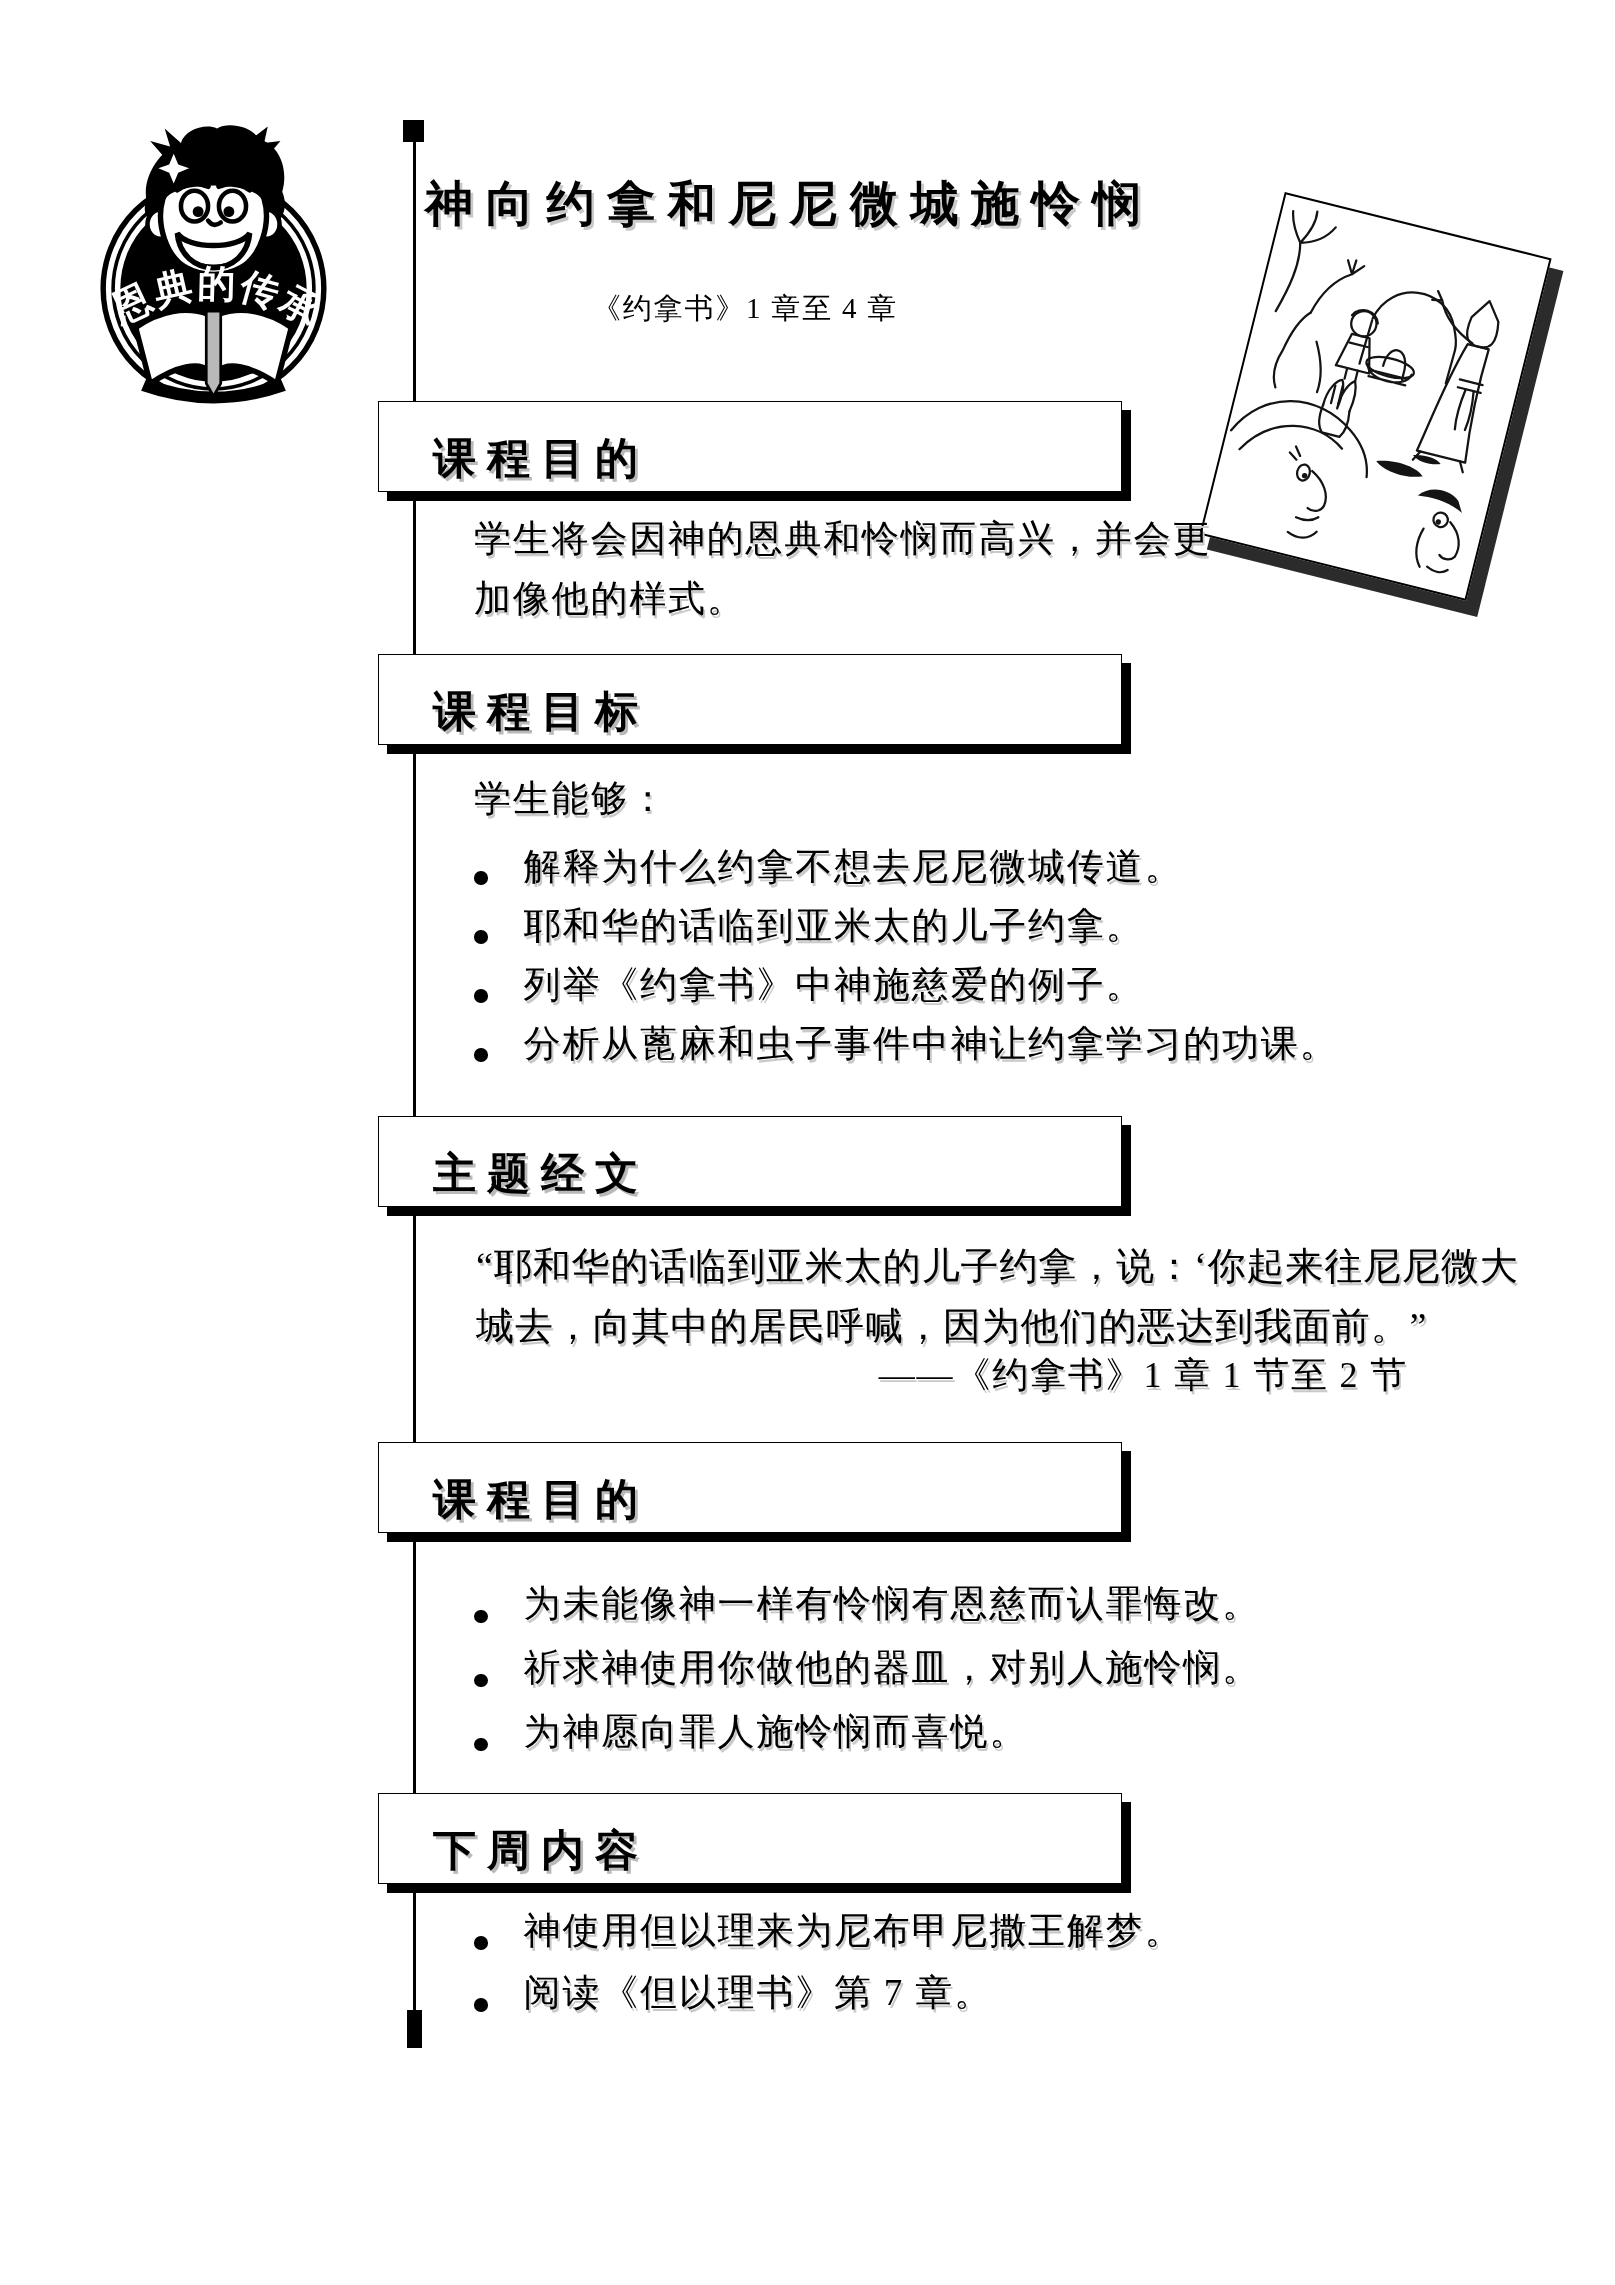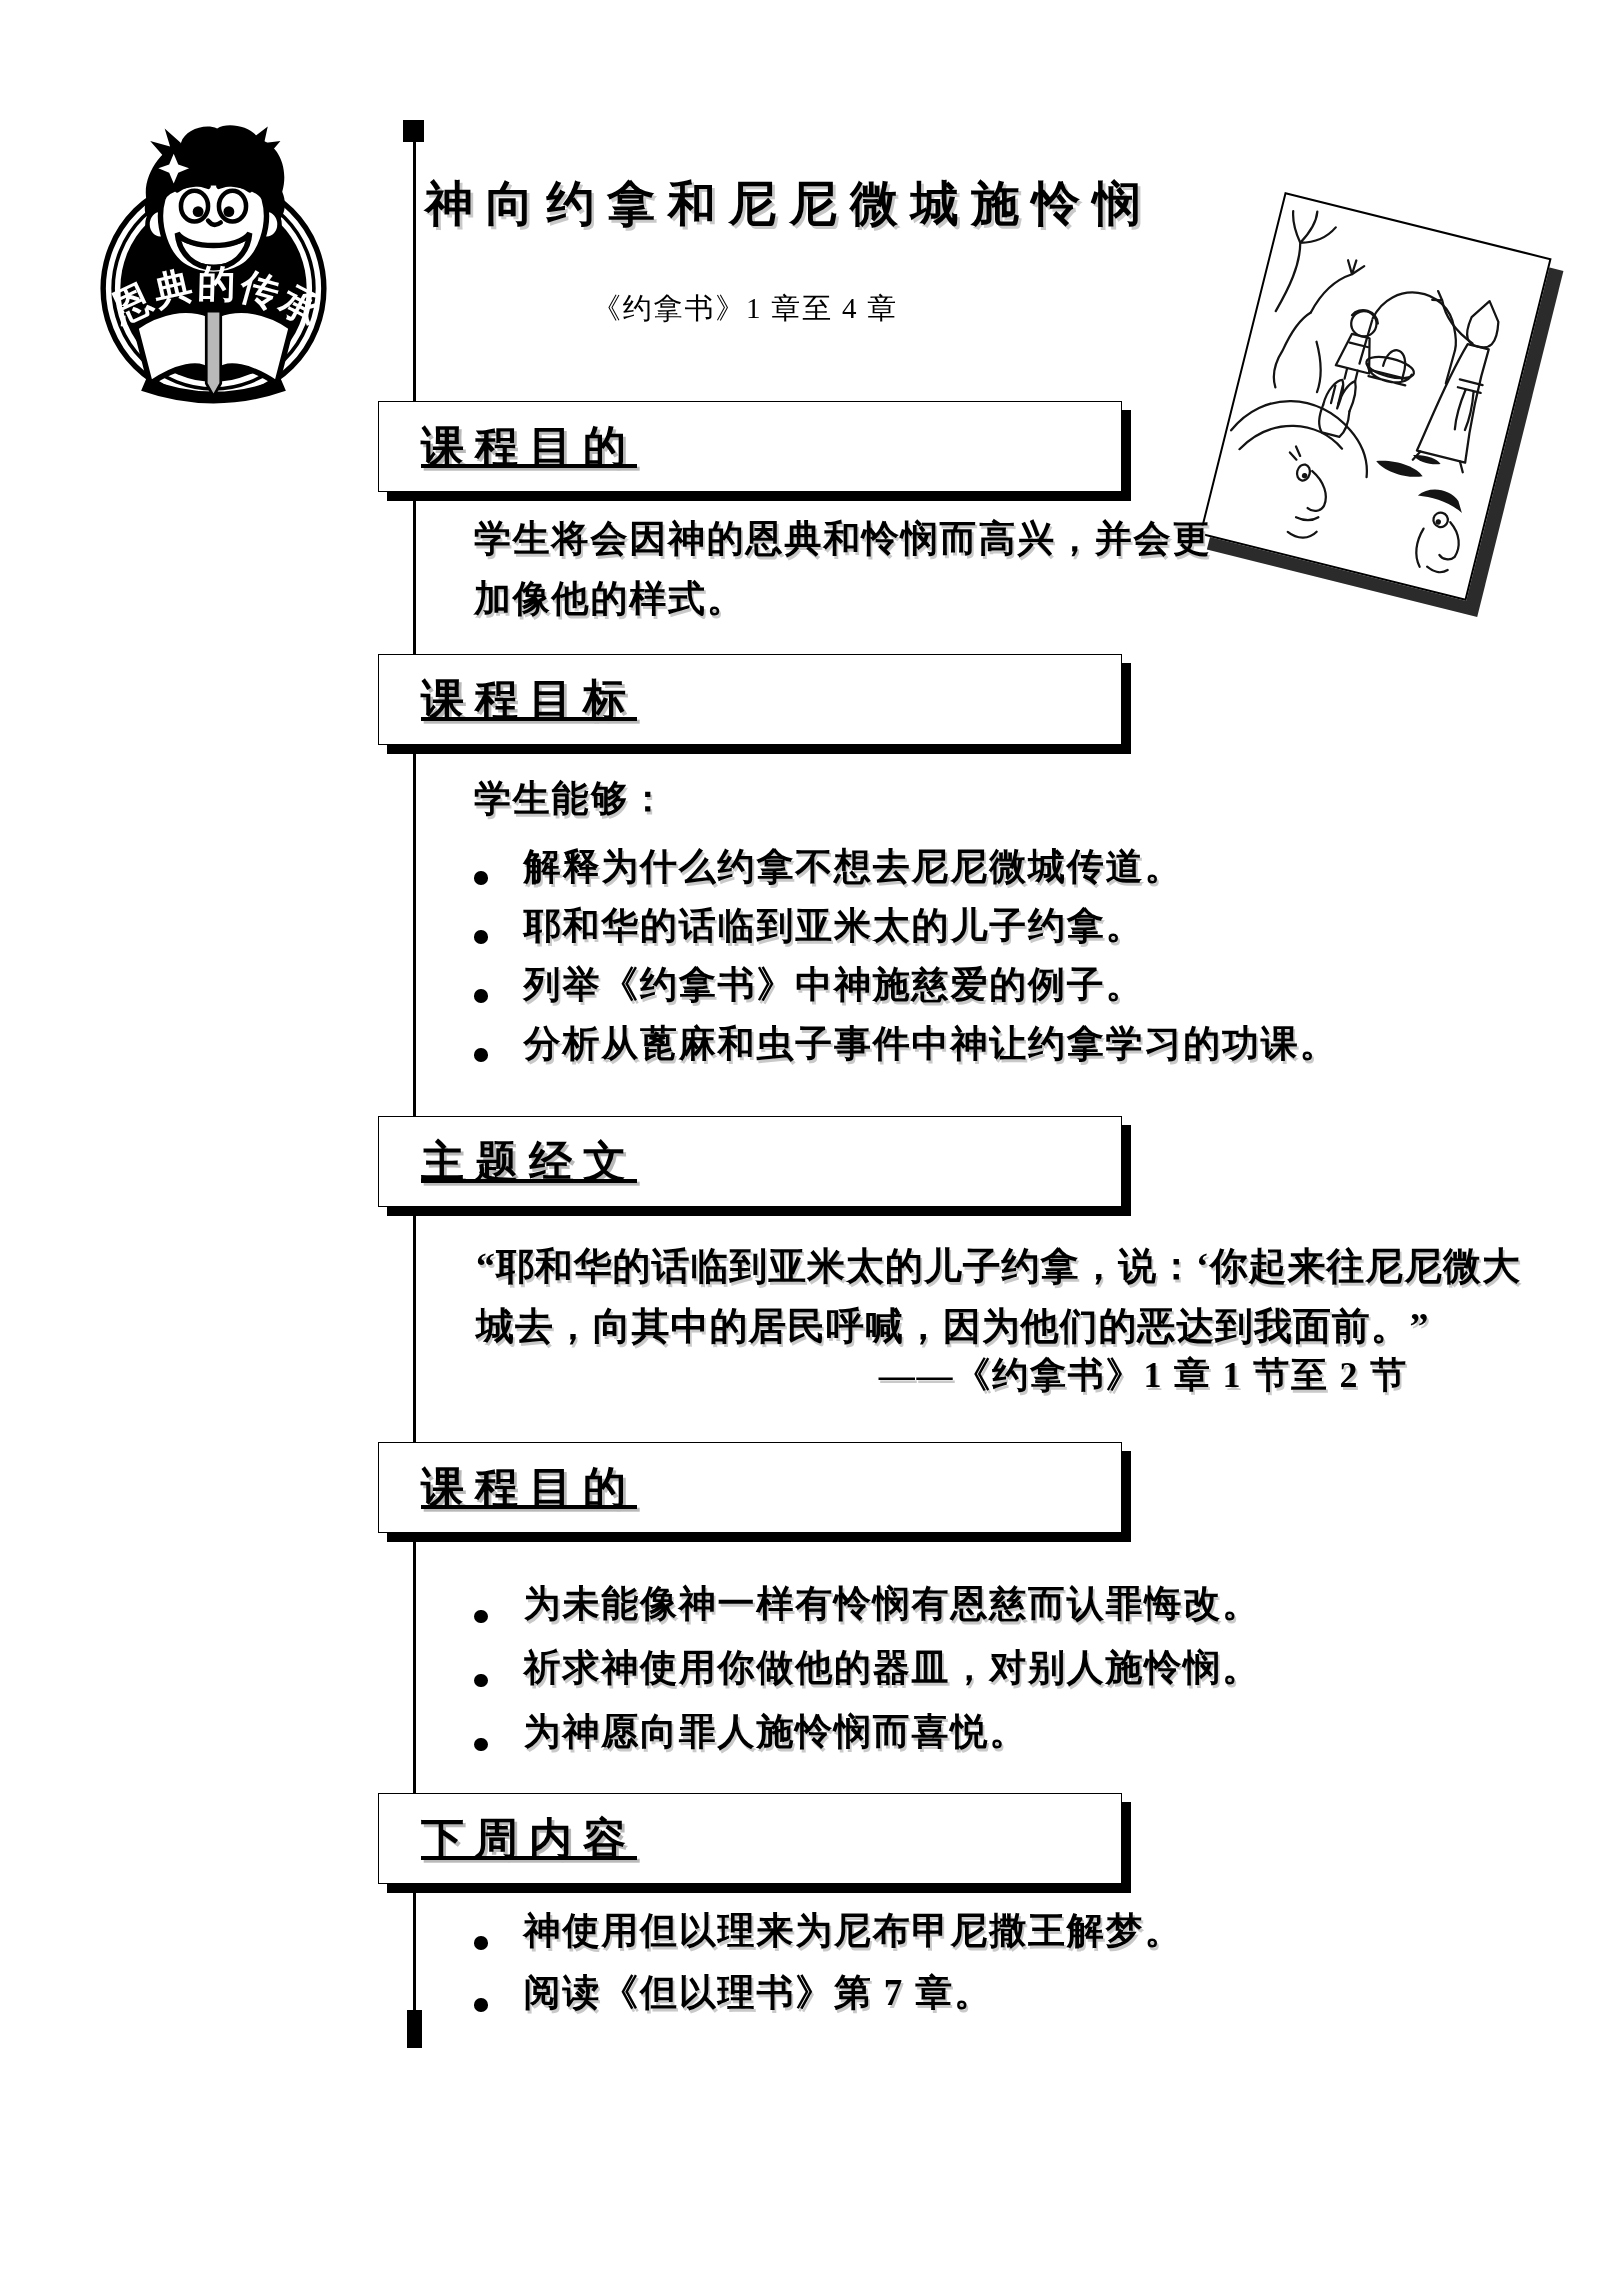--- a/index.html
+++ b/index.html
@@ -32,31 +32,31 @@
     border:2.7px solid #000;transform:rotate(14deg);box-shadow:12.7px 11px 0 1.8px #2b2b2b;
     z-index:1;overflow:hidden;
   }
 
   
   .section-box{
     position:absolute;left:378px;width:742px;height:89px;background:#fff;
     border:1.8px solid #000;box-shadow:9px 9px 0 0 #000;z-index:3;
   }
   .section-box .hd{
-    margin:0;padding-left:42px;font-size:43px;font-weight:bold;line-height:89px;
-    letter-spacing:11px;text-shadow:2.7px 2.7px 0 #b9b9b9;white-space:nowrap;text-decoration:underline;
+    margin:12px;padding-left:42px;font-size:43px;font-weight:bold;line-height:89px;
+    letter-spacing:11px;text-shadow:2.7px 2.7px 0 #b9b9b9;white-space:nowrap;
   }
   .box-purpose{top:401px;}
   .box-objectives{top:654px;}
   .box-scripture{top:1116px;}
   .box-application{top:1442px;}
   .box-nextweek{top:1793px;}
 
   
-  .cn{font-weight:bold;text-shadow:1.8px 2.7px 0 #c9c9c9;}
+  .cn{font-weight:normal;text-shadow:1.8px 2.7px 0 #c9c9c9;}
   .purpose-body{position:absolute;left:474px;top:509px;width:755px;font-size:37px;line-height:60px;letter-spacing:1.8px;z-index:1;}
   .objectives-intro{position:absolute;left:474px;top:774px;font-size:37px;letter-spacing:1.8px;z-index:1;white-space:nowrap;}
 
   ul.bullets{list-style:none;margin:0;padding:0;position:absolute;left:474px;z-index:1;}
   ul.bullets li{display:flex;align-items:center;font-size:37px;letter-spacing:1.8px;white-space:nowrap;}
   .dot{flex:none;width:13.6px;height:13.6px;border-radius:50%;background:#000;margin-right:36px;}
   .list-objectives{top:837px;}
   .list-objectives li{line-height:59px;}
   .list-objectives .dot{margin-top:22.6px;}
   .list-application{top:1572px;}

